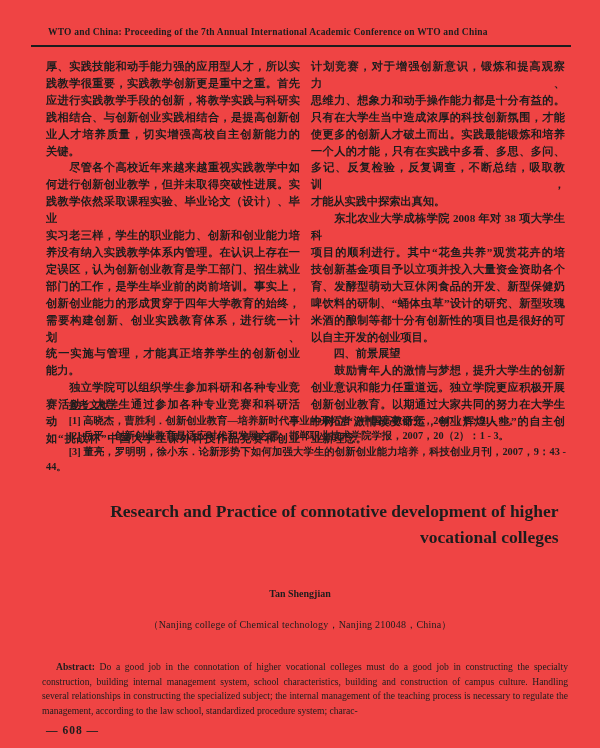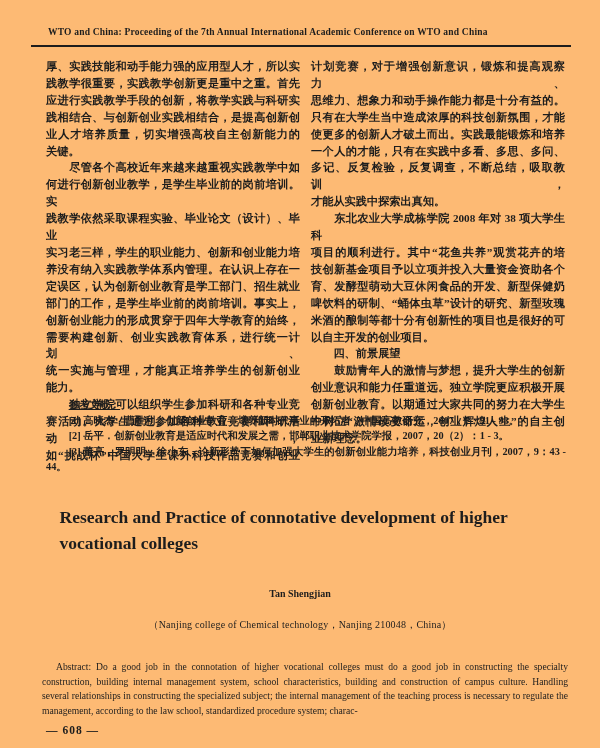--- a/index.html
+++ b/index.html
@@ -1,21 +1,21 @@
 <!DOCTYPE html>
 <html><head>
 <meta charset="utf-8">
 <style>
   html, body { margin: 0; padding: 0; background: #e9e8e4; }
   .page {
     position: relative;
     width: 600px;
     height: 748px;
     margin: 0 auto;
-    background: #fdba74;
+    background: #ef4444;
     color: #1d1d1d;
     font-family: "Liberation Serif", "DejaVu Serif", serif;
     overflow: hidden;
   }
   
   .running-header {
     position: absolute;
     top: 27px; left: 48px; right: 30px;
     font-size: 9.5px;
     font-weight: bold;
@@ -53,22 +53,22 @@
     line-height: 15.6px;
   }
   .references .line { text-indent: 2.2em; text-align: justify; }
   .references .line.head { text-indent: 2.2em; text-decoration: underline; }
   
   .article-title {
     position: absolute;
     top: 492px; left: 50%;
     transform: translateX(-50%);
     width: 505px;
-    margin: 12px;
-    text-align: left;
+    margin: 6px;
+    text-align: right;
     font-size: 17.5px;
     font-weight: bold;
     line-height: 26px;
   }
   .article-author {
     position: absolute;
     top: 588px; left: 0; right: 0;
     text-align: center;
     font-size: 10px;
     font-weight: bold;
@@ -82,21 +82,21 @@
   }
   .abstract {
     position: absolute;
     top: 660px; left: 42px; width: 526px;
     margin: 0;
     font-size: 9.6px;
     line-height: 14.6px;
     text-align: justify;
     text-indent: 14px;
   }
-  .abstract .abs-label { font-weight: normal; margin-top: 36px; }
+  .abstract .abs-label { font-weight: bold; margin-top: 36px; }
   .page-number {
     position: absolute;
     top: 724px; left: 46px;
     font-size: 11.5px;
     font-weight: bold;
     letter-spacing: 1px;
   }
 </style>
 </head>
 <body>
@@ -110,21 +110,21 @@
 
   <div class="columns">
     <div class="col">
         <div class="line fill">厚、实践技能和动手能力强的应用型人才，所以实</div>
         <div class="line fill">践教学很重要，实践教学创新更是重中之重。首先</div>
         <div class="line fill">应进行实践教学手段的创新，将教学实践与科研实</div>
         <div class="line fill">践相结合、与创新创业实践相结合，是提高创新创</div>
         <div class="line fill">业人才培养质量，切实增强高校自主创新能力的</div>
         <div class="line end">关键。</div>
         <div class="line fill">　　尽管各个高校近年来越来越重视实践教学中如</div>
-        <div class="line fill">何进行创新创业教学，是学生毕业前的岗前培训。实</div>
+        <div class="line fill">何进行创新创业教学，但并未取得突破性进展。实</div>
         <div class="line fill">践教学依然采取课程实验、毕业论文（设计）、毕业</div>
         <div class="line fill">实习老三样，学生的职业能力、创新和创业能力培</div>
         <div class="line fill">养没有纳入实践教学体系内管理。在认识上存在一</div>
         <div class="line fill">定误区，认为创新创业教育是学工部门、招生就业</div>
         <div class="line fill">部门的工作，是学生毕业前的岗前培训。事实上，</div>
         <div class="line fill">创新创业能力的形成贯穿于四年大学教育的始终，</div>
         <div class="line fill">需要构建创新、创业实践教育体系，进行统一计划、</div>
         <div class="line fill">统一实施与管理，才能真正培养学生的创新创业</div>
         <div class="line end">能力。</div>
         <div class="line fill">　　独立学院可以组织学生参加科研和各种专业竞</div>

